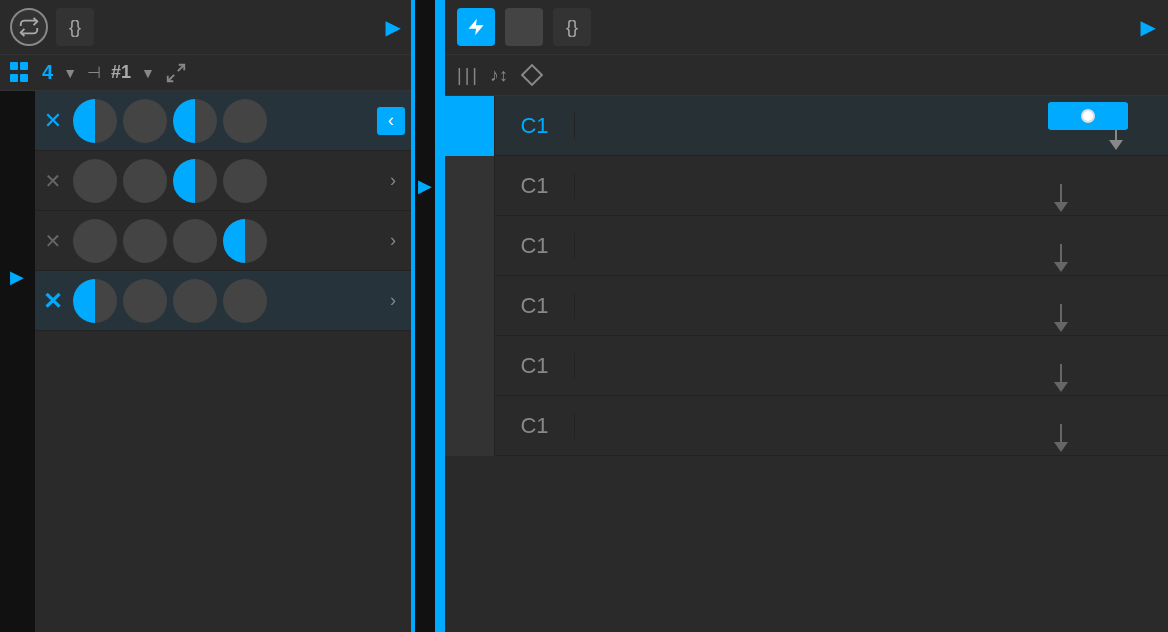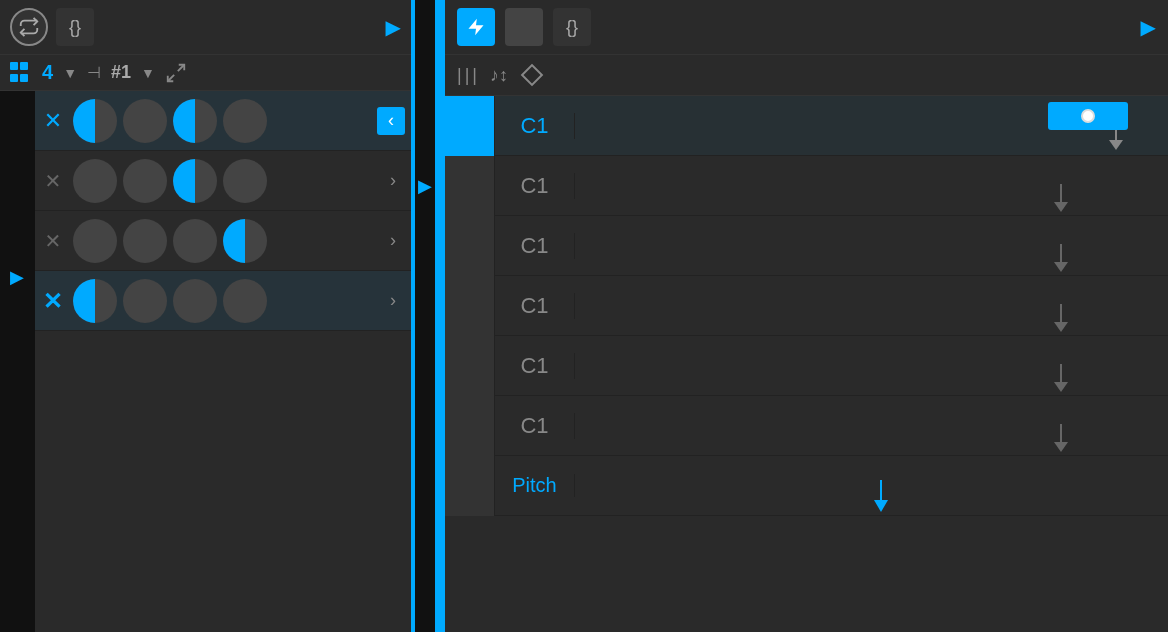--- a/index.html
+++ b/index.html
@@ -533,27 +533,17 @@
         <div class="note-color-box"></div>
         <div class="note-label" style="color:#888;">C1</div>
         <div class="note-track">
           <div style="position:absolute;right:100px;bottom:4px;display:flex;flex-direction:column;align-items:center;">
             <div style="width:2px;height:18px;background:#666;"></div>
             <div style="width:0;height:0;border-left:7px solid transparent;border-right:7px solid transparent;border-top:10px solid #666;"></div>
           </div>
         </div>
       </div>
 
-      <div class="note-row pitch-row">
-        <div class="note-color-box"></div>
-        <div class="note-label" style="color:#00aaff;font-size:20px;">Pitch</div>
-        <div class="note-track">
-          <div style="position:absolute;right:280px;bottom:4px;display:flex;flex-direction:column;align-items:center;">
-            <div style="width:2px;height:20px;background:#00aaff;"></div>
-            <div style="width:0;height:0;border-left:7px solid transparent;border-right:7px solid transparent;border-top:12px solid #00aaff;"></div>
-          </div>
-        </div>
-      </div>
 
 
     </div>
   </div>
 </div>
 
 </body></html>

